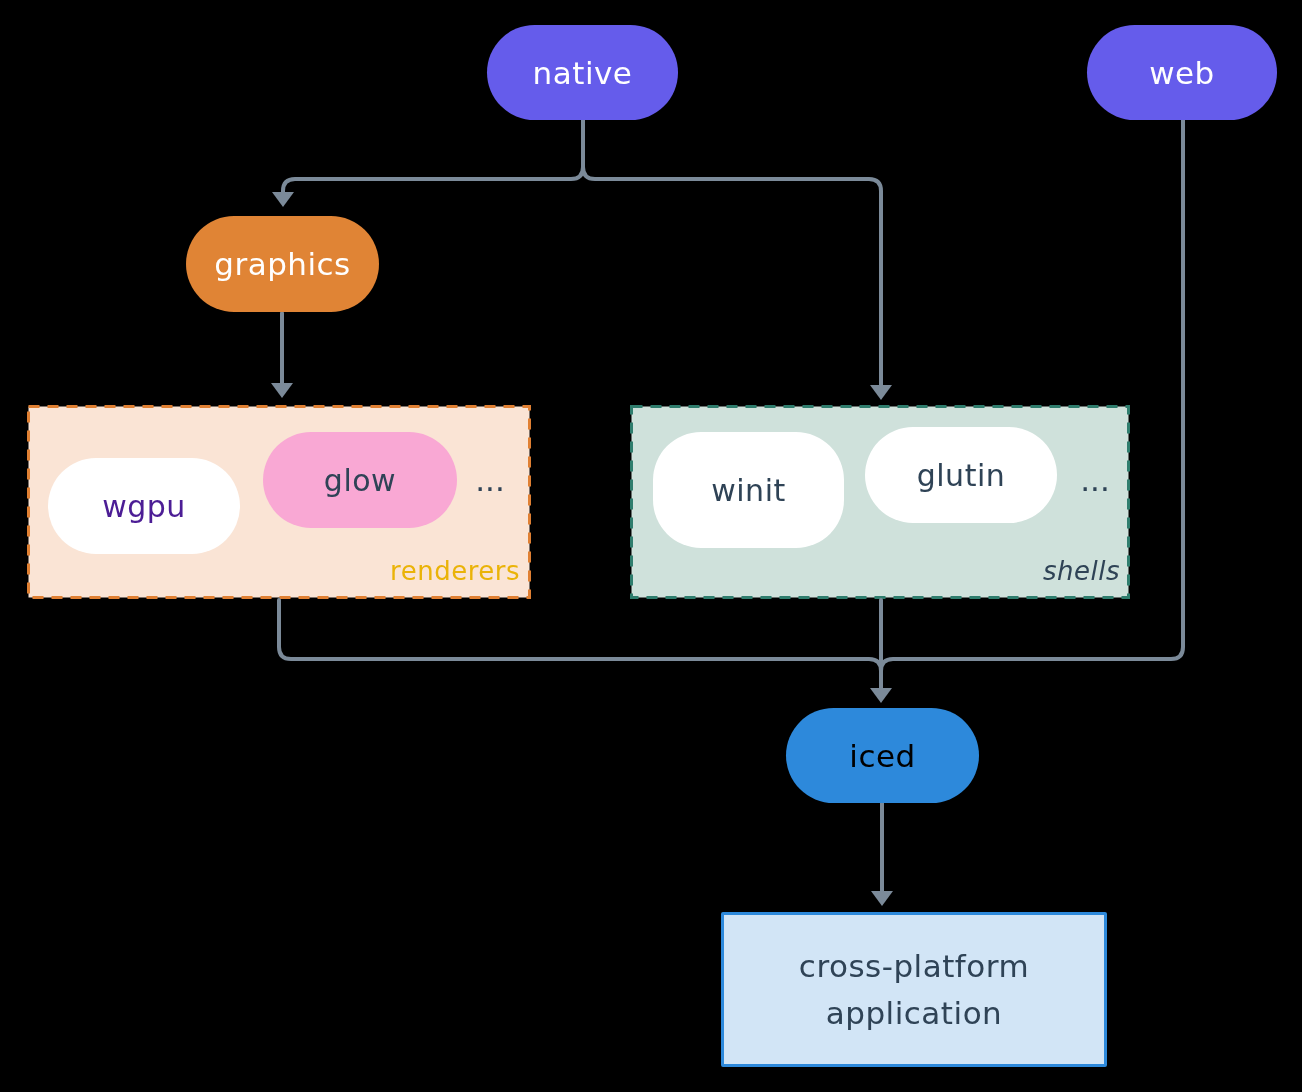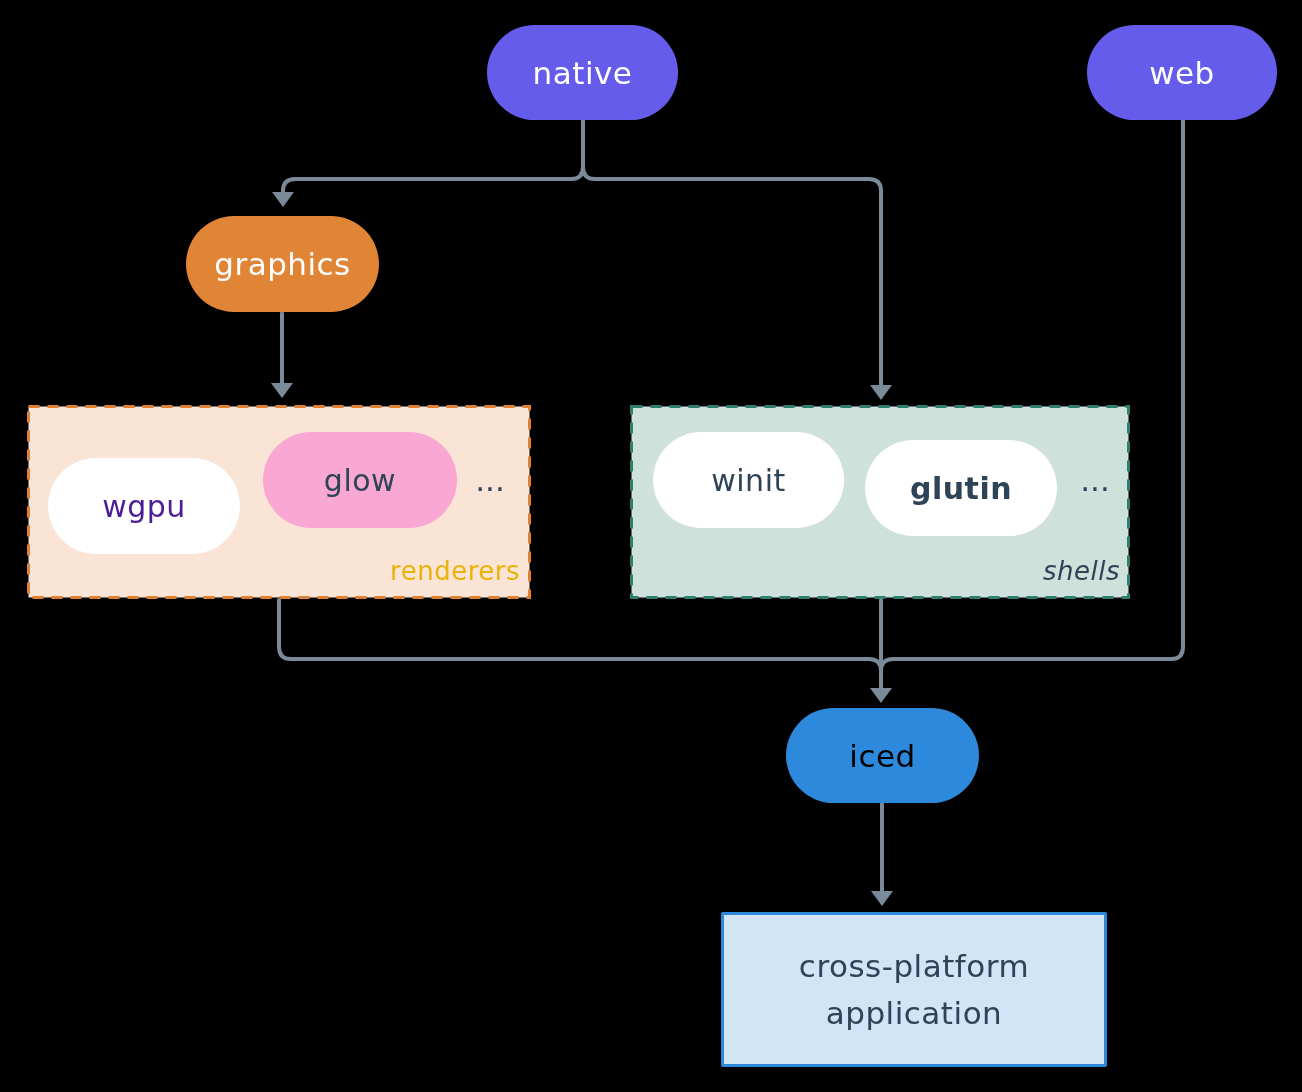--- a/index.html
+++ b/index.html
@@ -75,22 +75,22 @@
     line-height: 47px;
     letter-spacing: 0.5px;
   }
   #node-native   { left: 487px;  top: 25px;  width: 191px; height: 95px; }
   #node-web      { left: 1087px; top: 25px;  width: 190px; height: 95px; }
   #node-graphics { left: 186px;  top: 216px; width: 193px; height: 96px; }
   #node-iced     { left: 786px;  top: 708px; width: 193px; height: 95px; }
 
   #chip-wgpu   { left: 48px;   top: 432px; width: 192px; height: 96px; }
   #chip-glow   { left: 263px;  top: 432px; width: 194px; height: 96px; }
-  #chip-winit  { left: 653px;  top: 432px; width: 191px; height: 96px; }
-  #chip-glutin { left: 865px;  top: 440px; width: 192px; height: 96px; font-weight: bold; }
+  #chip-winit  { left: 653px;  top: 432px; width: 191px; height: 116px; }
+  #chip-glutin { left: 865px;  top: 427px; width: 192px; height: 96px; }
 
   #ellipsis-renderers { left: 455px;  top: 432px; width: 70px; height: 96px; }
   #ellipsis-shells    { left: 1060px; top: 432px; width: 70px; height: 96px; }
 
   #label-renderers { left: 310px; top: 556px; width: 210px; }
   #label-shells    { left: 910px; top: 556px; width: 210px; }
 </style>
 </head>
 <body>
 

